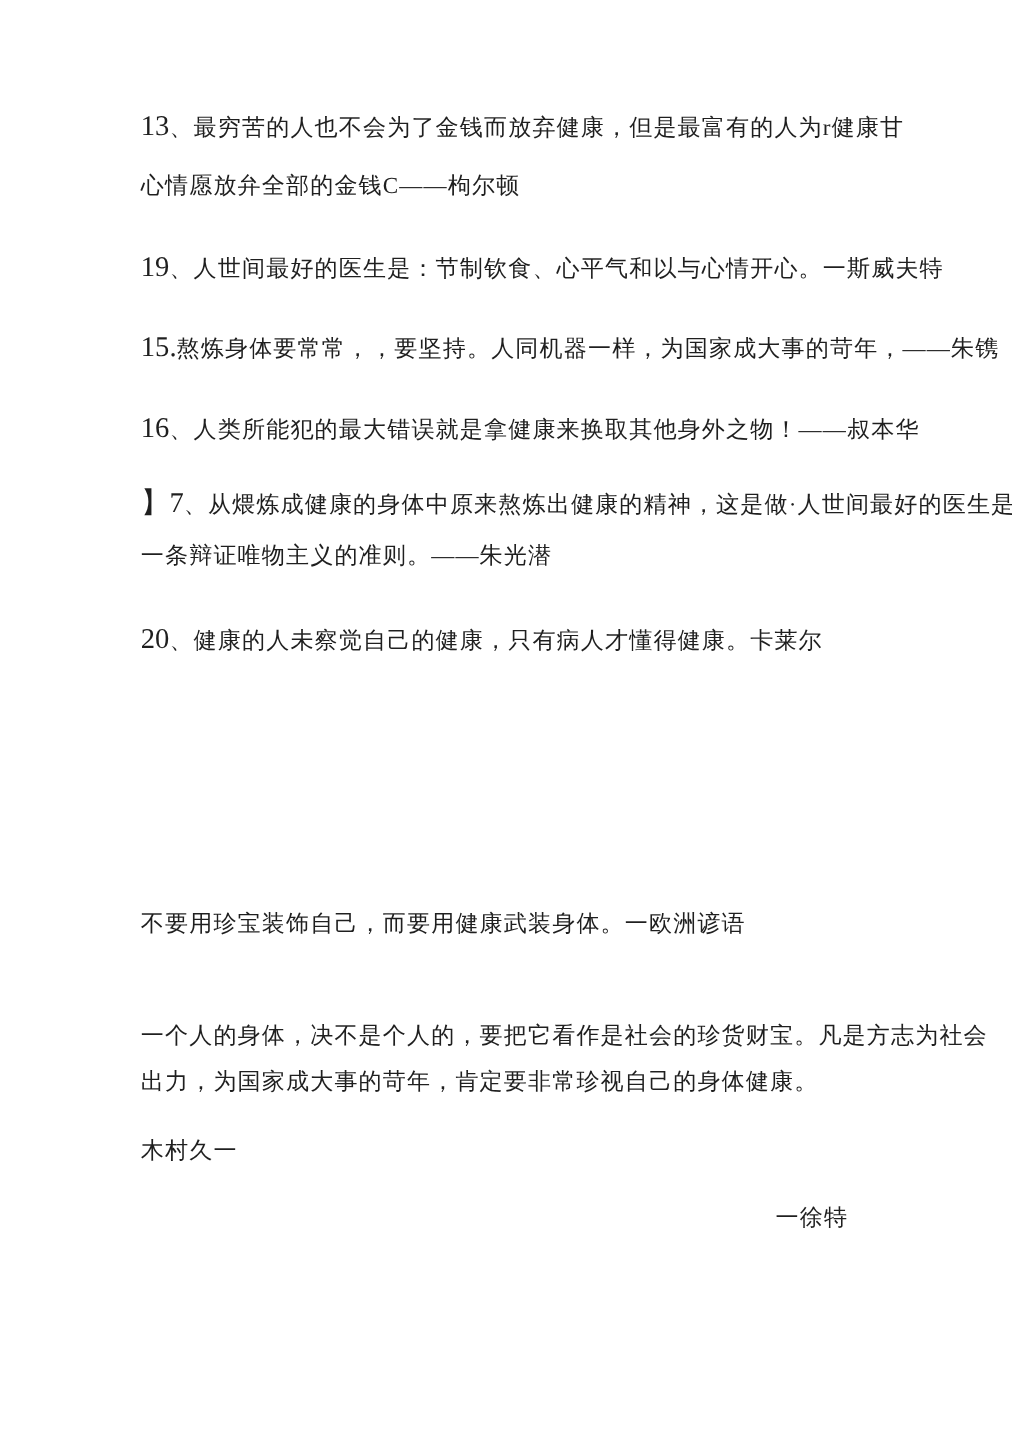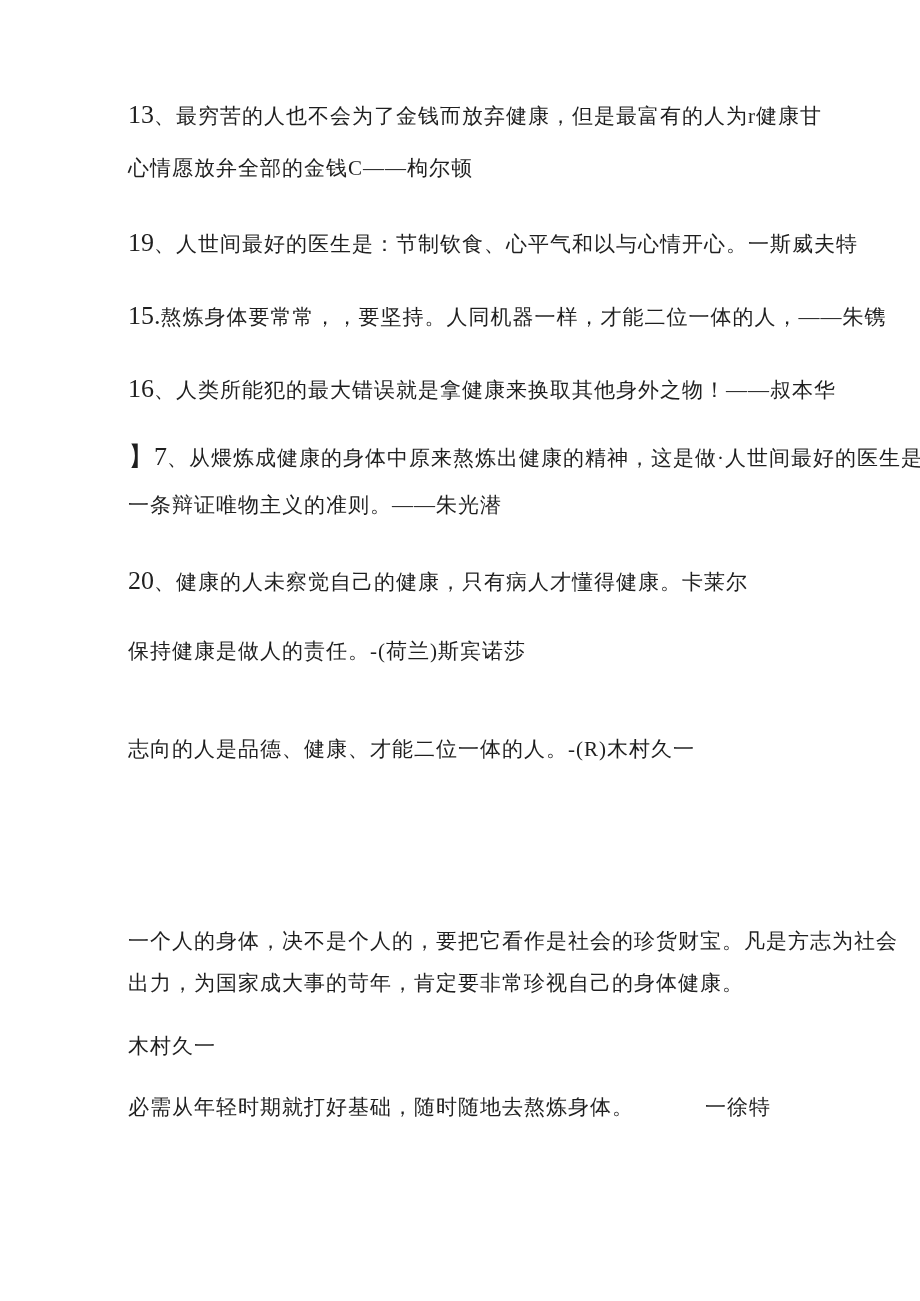--- a/index.html
+++ b/index.html
@@ -36,38 +36,36 @@
 <body>
 
 <div class="page" style="background: rgb(255, 255, 255); color: rgb(31, 31, 31);">
 
   <p class="doc-line" style="top:102px"><span class="num">13</span><span>、最穷苦的人也不会为了金钱而放弃健康，但是最富有的人为r健康甘</span></p>
 
   <p class="doc-line" style="top:155px"><span>心情愿放弁全部的金钱C——枸尔顿</span></p>
 
   <p class="doc-line" style="top:230px"><span class="num">19</span><span>、人世间最好的医生是：节制钦食、心平气和以与心情开心。一斯威夫特</span></p>
 
-  <p class="doc-line" style="top:303px"><span class="num">15.</span><span>熬炼身体要常常，，要坚持。人同机器一样，才能二位一体的人，——朱镌</span></p>
+  <p class="doc-line" style="top:303px"><span class="num">15.</span><span>熬炼身体要常常，，要坚持。人同机器一样，为国家成大事的苛年，——朱镌</span></p>
 
   <p class="doc-line" style="top:376px"><span class="num">16</span><span>、人类所能犯的最大错误就是拿健康来换取其他身外之物！——叔本华</span></p>
 
   <p class="doc-line" style="top:444px"><span class="num">】7</span><span>、从煨炼成健康的身体中原来熬炼出健康的精神，这是做·人世间最好的医生是</span></p>
 
   <p class="doc-line" style="top:492px"><span>一条辩证唯物主义的准则。——朱光潜</span></p>
 
   <p class="doc-line" style="top:568px"><span class="num">20</span><span>、健康的人未察觉自己的健康，只有病人才懂得健康。卡莱尔</span></p>
 
-  <p class="doc-line" style="top:638px"><span>保持健康是做人的责任。-(荷兰)斯宾诺莎</span></p>
 
-  <p class="doc-line" style="top:736px"><span>志向的人是品德、健康、才能二位一体的人。-(R)木村久一</span></p>
 
+  <p class="doc-line" style="top:826px"><span>不要用珍宝装饰自己，而要用健康武装身体。一欧洲谚语</span></p>
 
   <p class="doc-line" style="top:928px"><span>一个人的身体，决不是个人的，要把它看作是社会的珍货财宝。凡是方志为社会</span></p>
 
   <p class="doc-line" style="top:970px"><span>出力，为国家成大事的苛年，肯定要非常珍视自己的身体健康。</span></p>
 
   <p class="doc-line" style="top:1033px"><span>木村久一</span></p>
 
-  <p class="doc-line" style="top:1094px"><span>必需从年轻时期就打好基础，随时随地去熬炼身体。</span></p>
 
   <p class="doc-line" style="top:1094px; left:705px"><span>一徐特</span></p>
 
 </div>
 
 </body></html>

